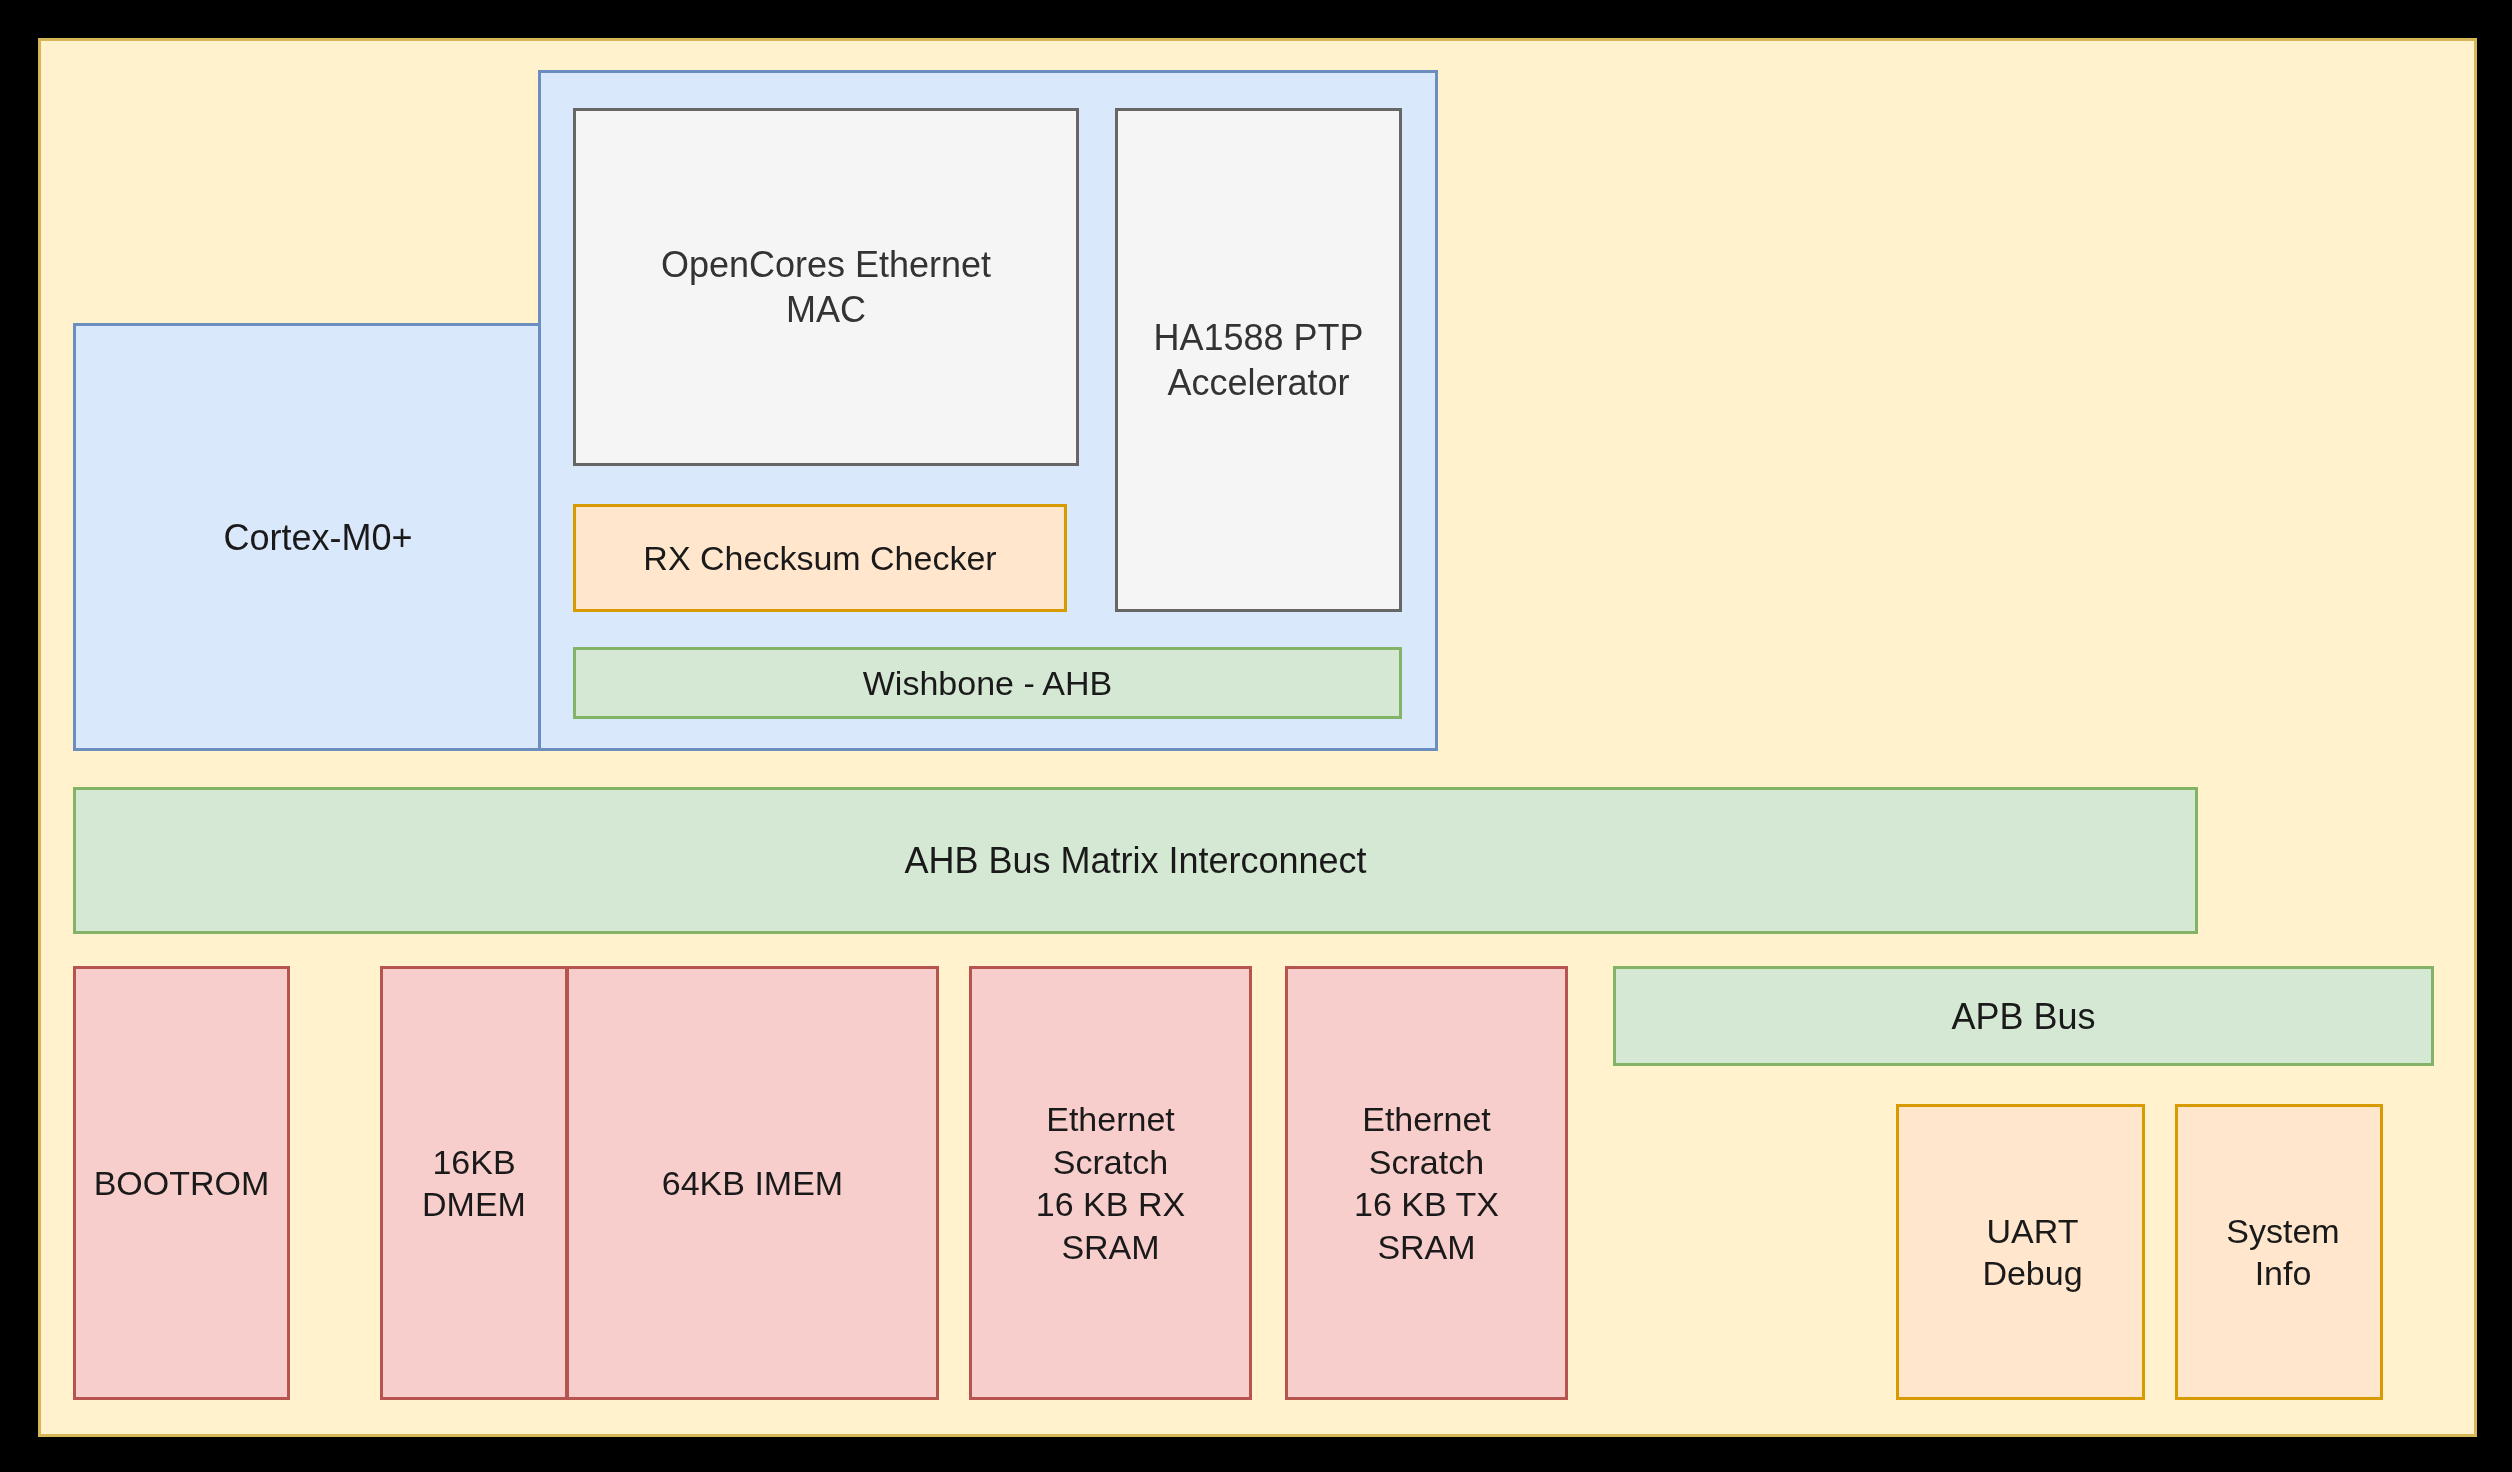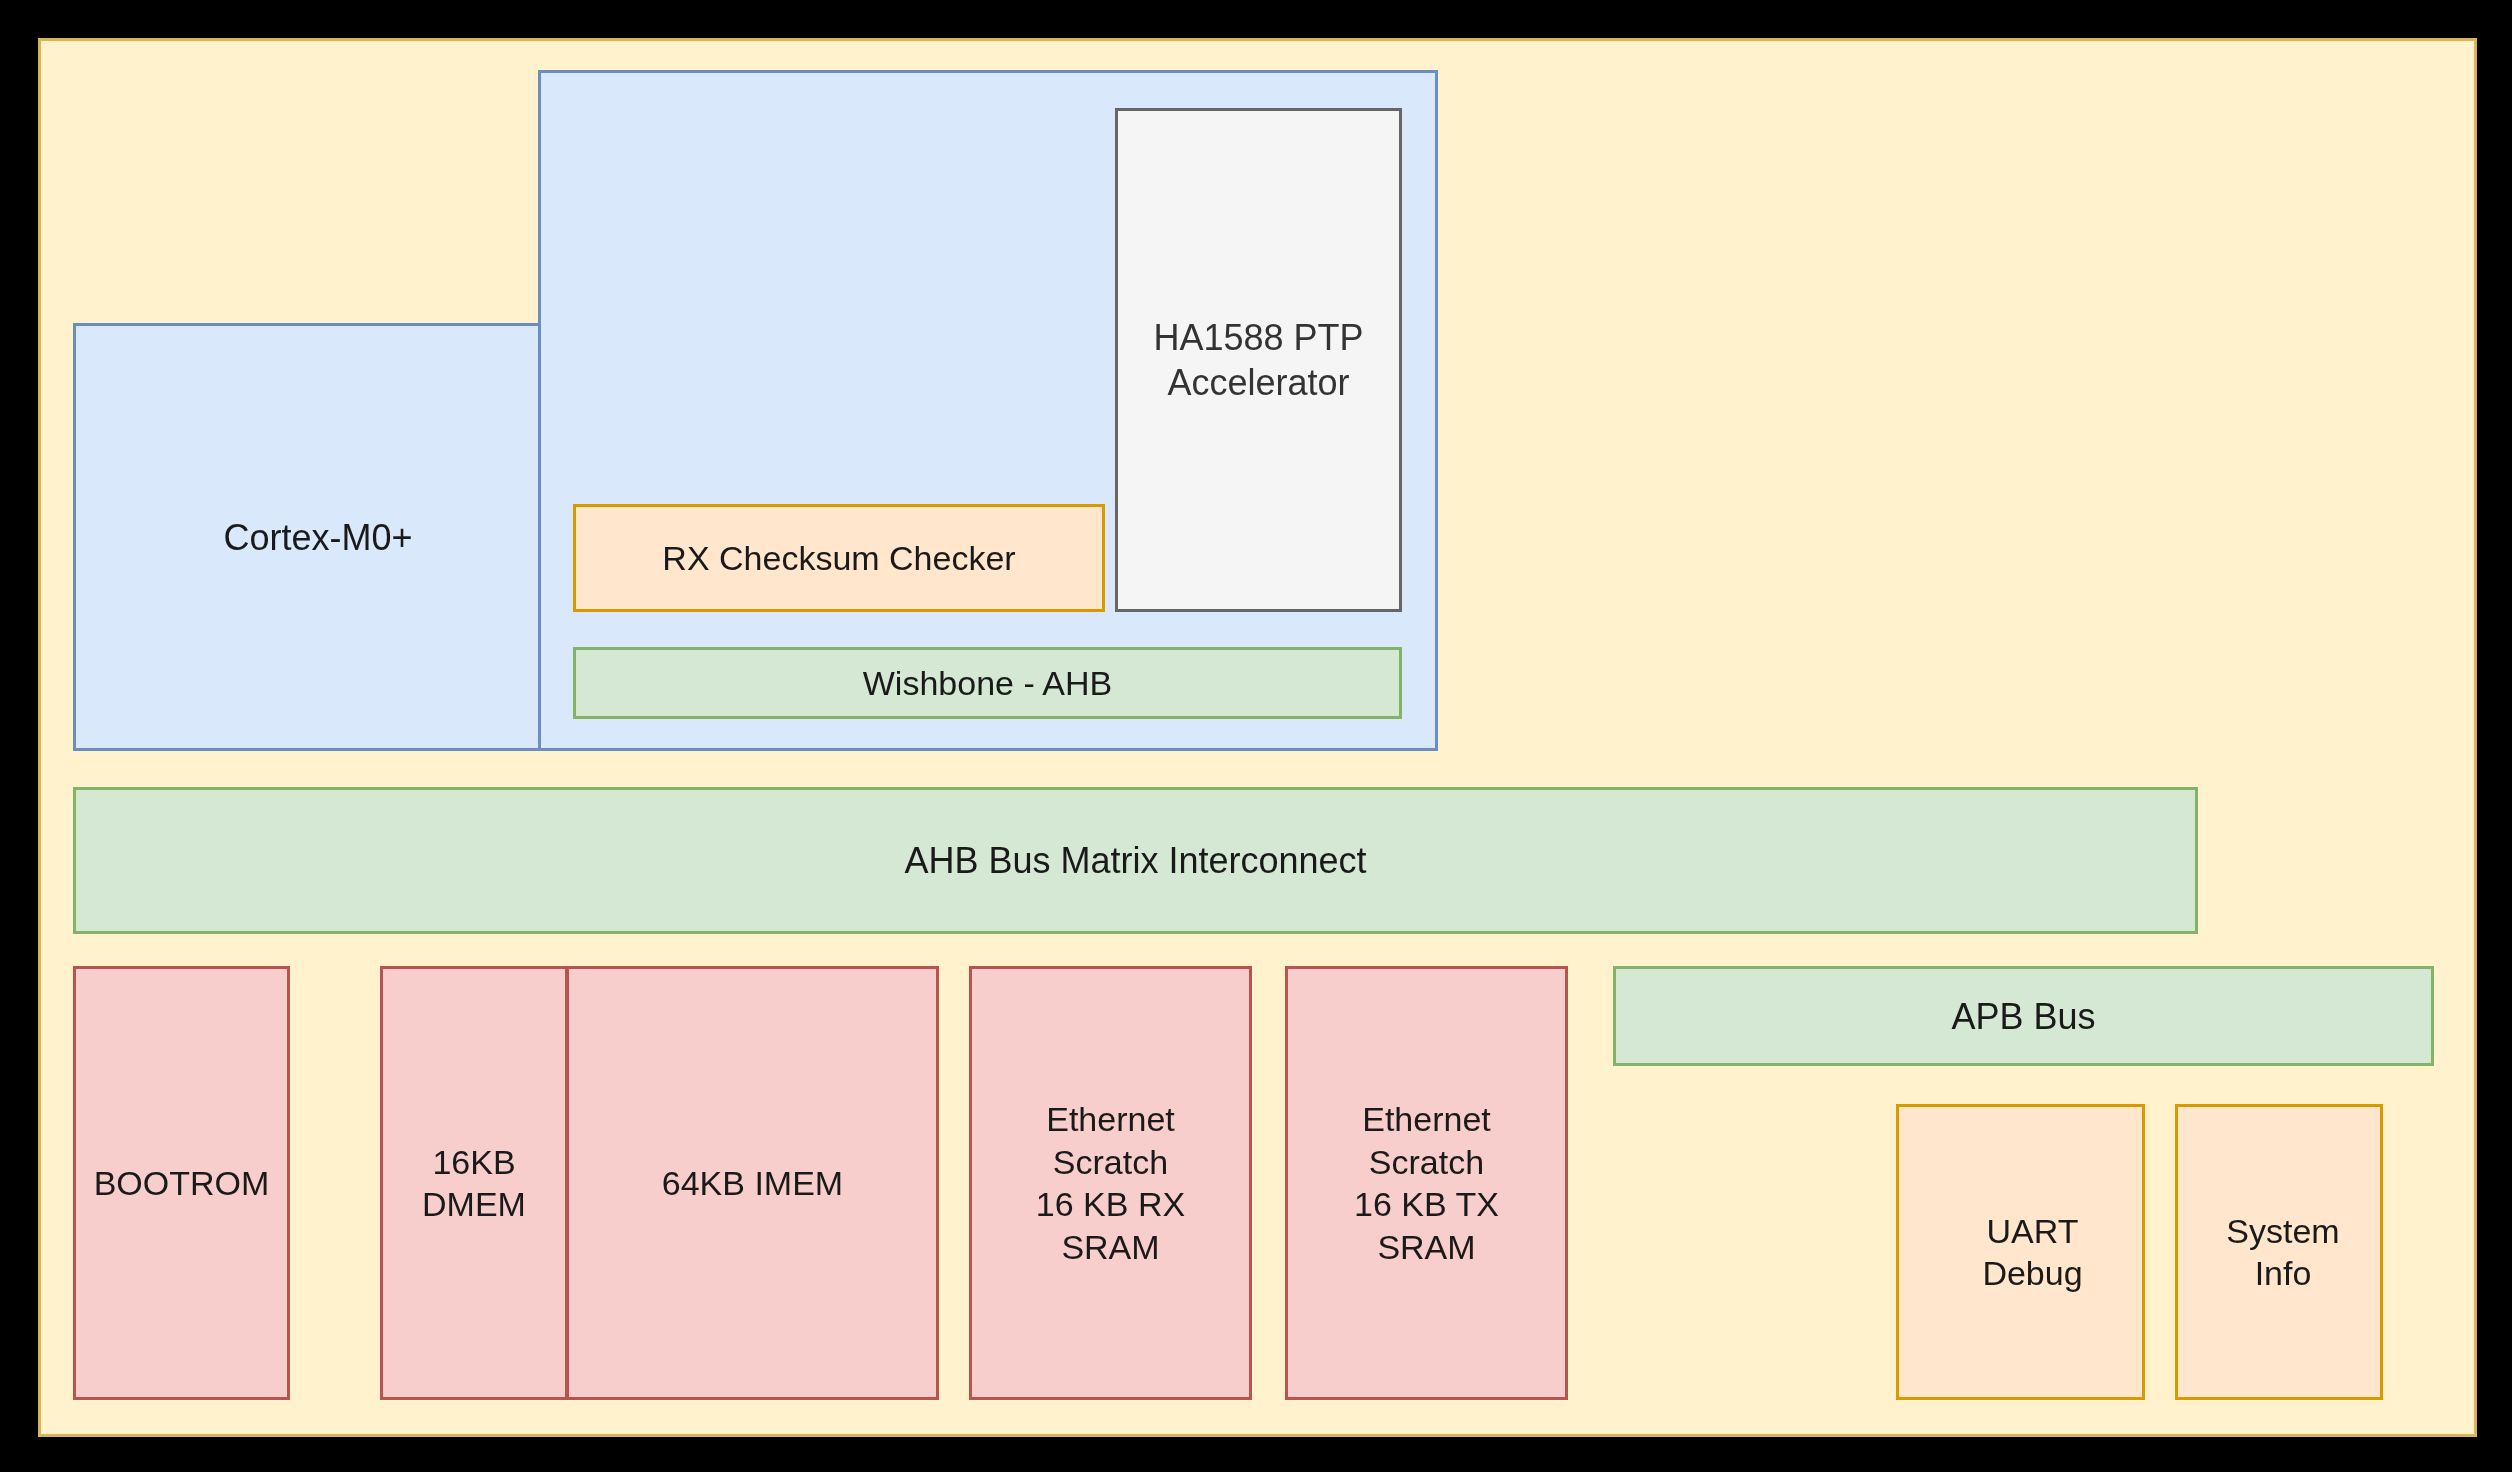--- a/index.html
+++ b/index.html
@@ -68,21 +68,21 @@
     width: 506px; height: 358px;
     font-size: 36px;
   }
   #ptp-accel {
     left: 1115px; top: 108px;
     width: 287px; height: 504px;
     font-size: 36px;
   }
   #rx-checksum {
     left: 573px; top: 504px;
-    width: 532px; height: 108px;
+    width: 494px; height: 108px;
     font-size: 34px;
   }
   #wishbone-ahb {
     left: 573px; top: 647px;
     width: 829px; height: 72px;
     font-size: 34px;
   }
 
   
   #ahb-matrix {
@@ -115,20 +115,22 @@
 <body>
 
 <div id="canvas">
 
   <div id="soc-frame" class="blk t-soc"></div>
 
   <div id="cortex-block" class="blk t-blue">Cortex-M0+</div>
 
   <div id="eth-subsystem" class="blk t-blue"></div>
 
+  <div id="eth-mac" class="blk t-grey">OpenCores Ethernet
+MAC</div>
 
   <div id="ptp-accel" class="blk t-grey">HA1588 PTP
 Accelerator</div>
 
   <div id="rx-checksum" class="blk t-orange">RX Checksum Checker</div>
 
   <div id="wishbone-ahb" class="blk t-green">Wishbone - AHB</div>
 
   <div id="ahb-matrix" class="blk t-green">AHB Bus Matrix Interconnect</div>
 

